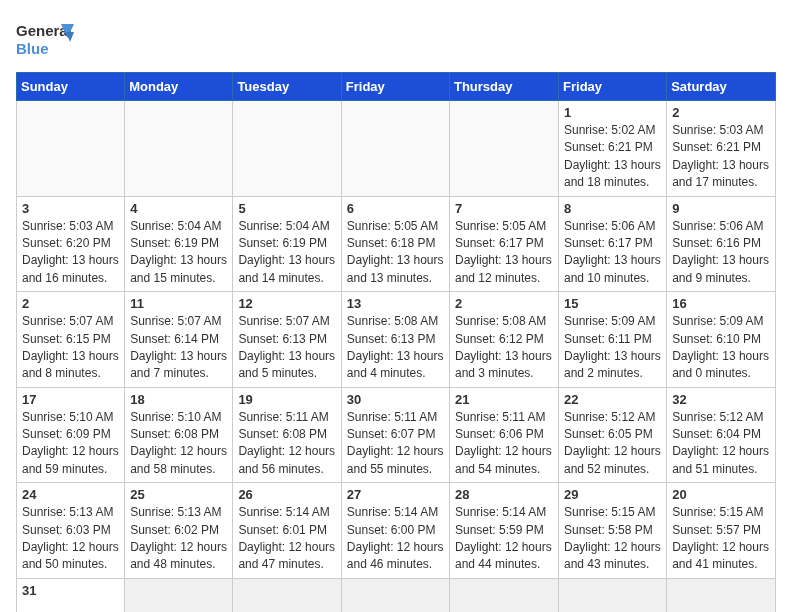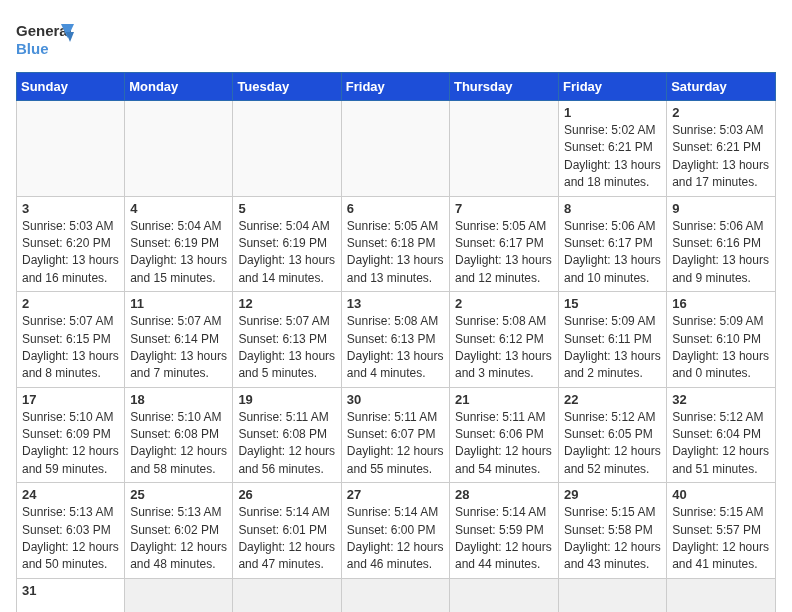--- a/index.html
+++ b/index.html
@@ -316,21 +316,21 @@
 and 44 minutes.</div>
         </td>
         <td>
           <span class="day-num">29</span>
           <div class="day-info" style="white-space: pre-line;">Sunrise: 5:15 AM
 Sunset: 5:58 PM
 Daylight: 12 hours
 and 43 minutes.</div>
         </td>
         <td>
-          <span class="day-num">40</span>
+          <span class="day-num">20</span>
           <div class="day-info" style="white-space: pre-line;">Sunrise: 5:15 AM
 Sunset: 5:57 PM
 Daylight: 12 hours
 and 41 minutes.</div>
         </td>
       </tr>
       <tr>
         <td>
           <span class="day-num">31</span>
           <div class="day-info" style="white-space: pre-line; margin-top: 17px;">Sunrise: 5:16 AM

